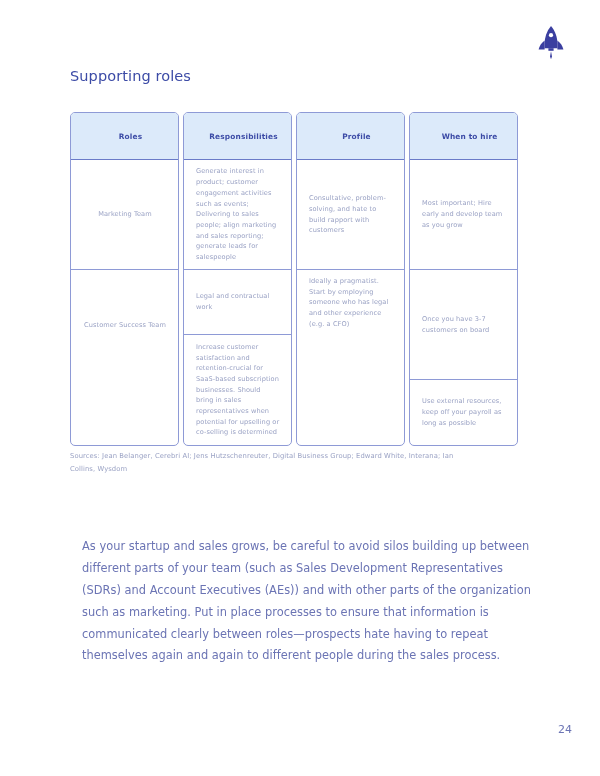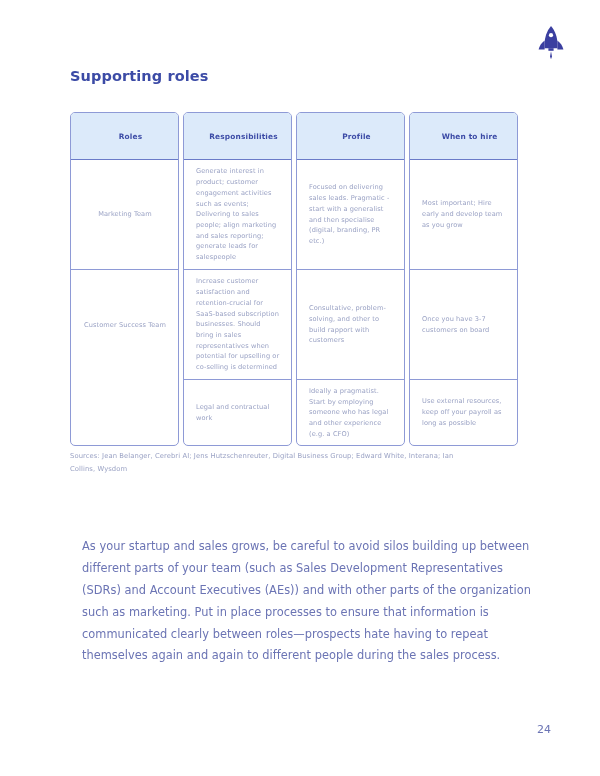--- a/index.html
+++ b/index.html
@@ -23,21 +23,21 @@
     width: 30px;
     height: 36px;
   }
 
   
   .section-title {
     position: absolute;
     left: 70px;
     top: 68px;
     font-size: 14.5px;
-    font-weight: bold;
+    font-weight: normal;
     color: #3c4ba6;
     letter-spacing: 0.1px;
   }
 
   
   .table-wrap {
     position: absolute;
     left: 70px;
     top: 112px;
     width: 481px;
@@ -111,21 +111,21 @@
     width: 452px;
     font-size: 11.4px;
     line-height: 1.92;
     color: #6b74b4;
     letter-spacing: 0.02px;
   }
 
   
   .page-number {
     position: absolute;
-    right: 49px;
+    right: 28px;
     bottom: 40px;
     font-size: 11px;
     color: #6b74b4;
   }
 </style>
 </head>
 <body>
 
 <div class="logo">
   <svg viewBox="0 0 30 36" width="30" height="36" aria-hidden="true">
@@ -154,30 +154,29 @@
     </div>
     <div class="cell c-center row-h-0">Marketing Team</div>
     <div class="cell c-center row-h-1">Customer Success Team</div>
   </div>
 
   <div class="col">
     <div class="col-head">
       <span class="col-head-label">Responsibilities</span>
     </div>
     <div class="cell row-h-0">Generate interest in product; customer engagement activities such as events; Delivering to sales people; align marketing and sales reporting; generate leads for salespeople</div>
+    <div class="cell row-h-2">Legal and contractual work</div>
     <div class="cell row-h-1">Increase customer satisfaction and retention-crucial for SaaS-based subscription businesses. Should bring in sales representatives when potential for upselling or co-selling is determined</div>
-    <div class="cell row-h-2">Legal and contractual work</div>
   </div>
 
   <div class="col">
     <div class="col-head">
       <span class="col-head-label">Profile</span>
     </div>
-    <div class="cell row-h-0">Focused on delivering sales leads. Pragmatic - start with a generalist and then specialise (digital, branding, PR etc.)</div>
-    <div class="cell row-h-1">Consultative, problem-solving, and other to build rapport with customers</div>
+    <div class="cell row-h-1">Consultative, problem-solving, and hate to build rapport with customers</div>
     <div class="cell row-h-2">Ideally a pragmatist. Start by employing someone who has legal and other experience (e.g. a CFO)</div>
   </div>
 
   <div class="col">
     <div class="col-head">
       <span class="col-head-label">When to hire</span>
     </div>
     <div class="cell row-h-0">Most important; Hire early and develop team as you grow</div>
     <div class="cell row-h-1">Once you have 3-7 customers on board</div>
     <div class="cell row-h-2">Use external resources, keep off your payroll as long as possible</div>

